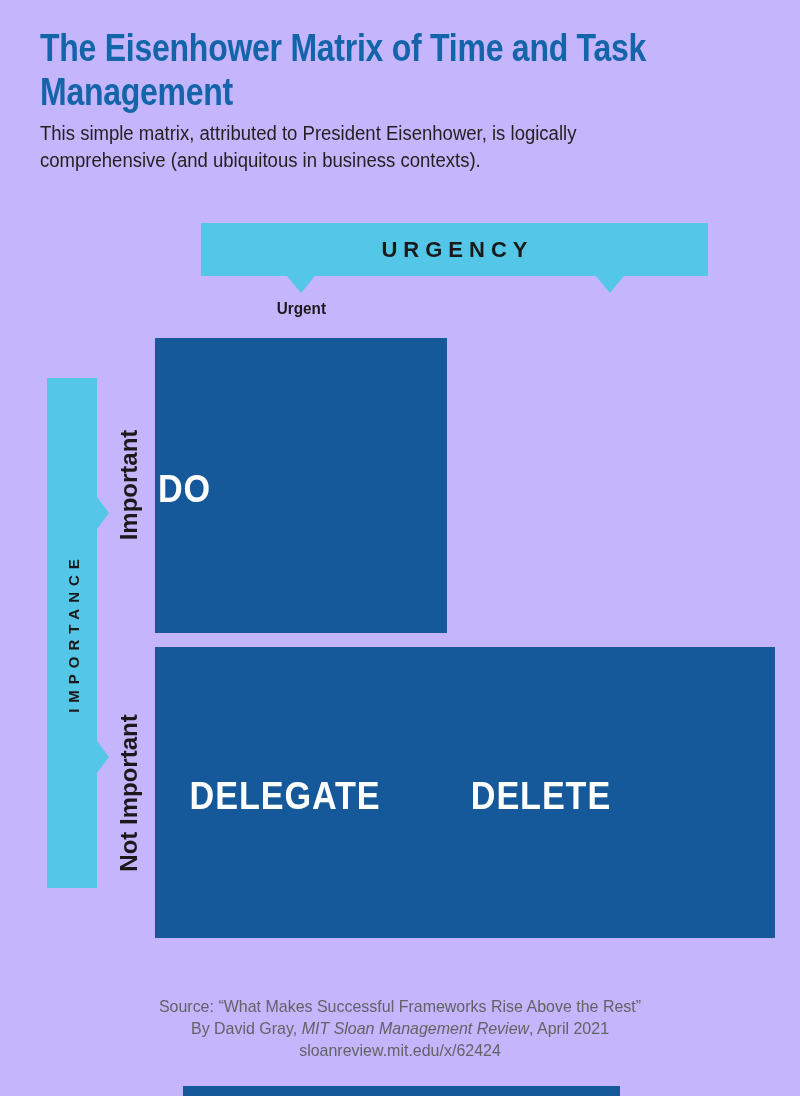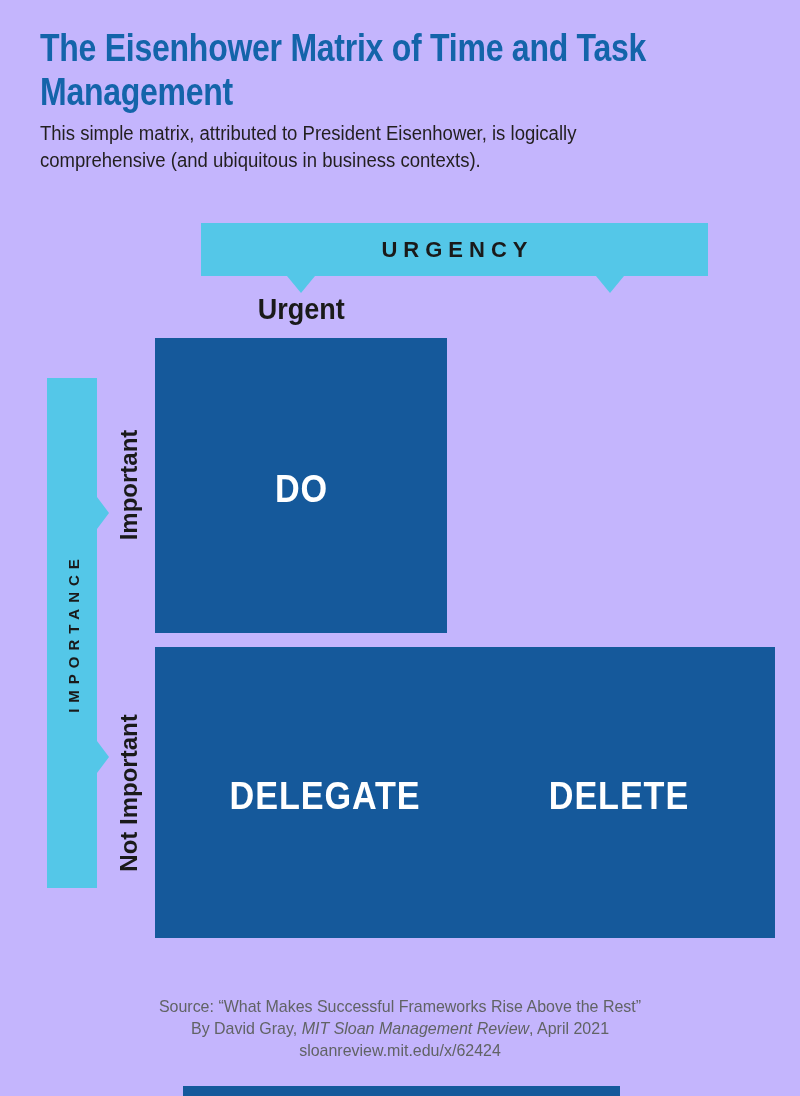--- a/index.html
+++ b/index.html
@@ -47,21 +47,21 @@
     position: absolute; top: 53px; width: 0; height: 0;
     border-left: 14px solid transparent;
     border-right: 14px solid transparent;
     border-top: 17px solid #54c7e8;
   }
   .down-pointer.p1 { left: 86px; }
   .down-pointer.p2 { left: 395px; }
 
   .col-label {
     top: 296px; height: 26px;
-    font-size: 30px; line-height: 26px; font-weight: bold;
+    font-size: 17px; line-height: 26px; font-weight: bold;
     text-align: center; color: #1a1a1a;
   }
   .col-label.c1 { left: 155px; width: 292px; }
   .col-label.c2 { left: 463px; width: 294px; }
   .col-label span { display: inline-block; transform: scaleX(0.9); }
 
   
   .importance-bar {
     left: 47px; top: 378px; width: 50px; height: 510px;
     background: #54c7e8;
@@ -86,21 +86,21 @@
     left: 73px; top: 633px;
     font-size: 15px; font-weight: bold; letter-spacing: 6px;
   }
   .row-label { font-size: 24px; font-weight: bold; }
   .row-label.r1 { left: 129px; top: 485px; }
   .row-label.r2 { left: 129px; top: 793px; }
 
   
   .quadrant {
     background: #15599b;
-    display: flex; align-items: center; justify-content: center;
+    display: flex; align-items: center; justify-content: flex-start;
   }
   .quadrant .qlabel {
     color: #ffffff; font-size: 38px; font-weight: bold;
     letter-spacing: 1px;
     transform: scaleX(0.9) translateY(4px);
   }
   .q-do       { left: 155px; top: 338px; width: 292px; height: 295px; }
   .q-decide   { left: 463px; top: 338px; width: 294px; height: 295px; }
   .q-delegate { left: 155px; top: 647px; width: 292px; height: 291px; padding-left: 24px; }
   .q-delete   { left: 463px; top: 647px; width: 312px; height: 291px; }

